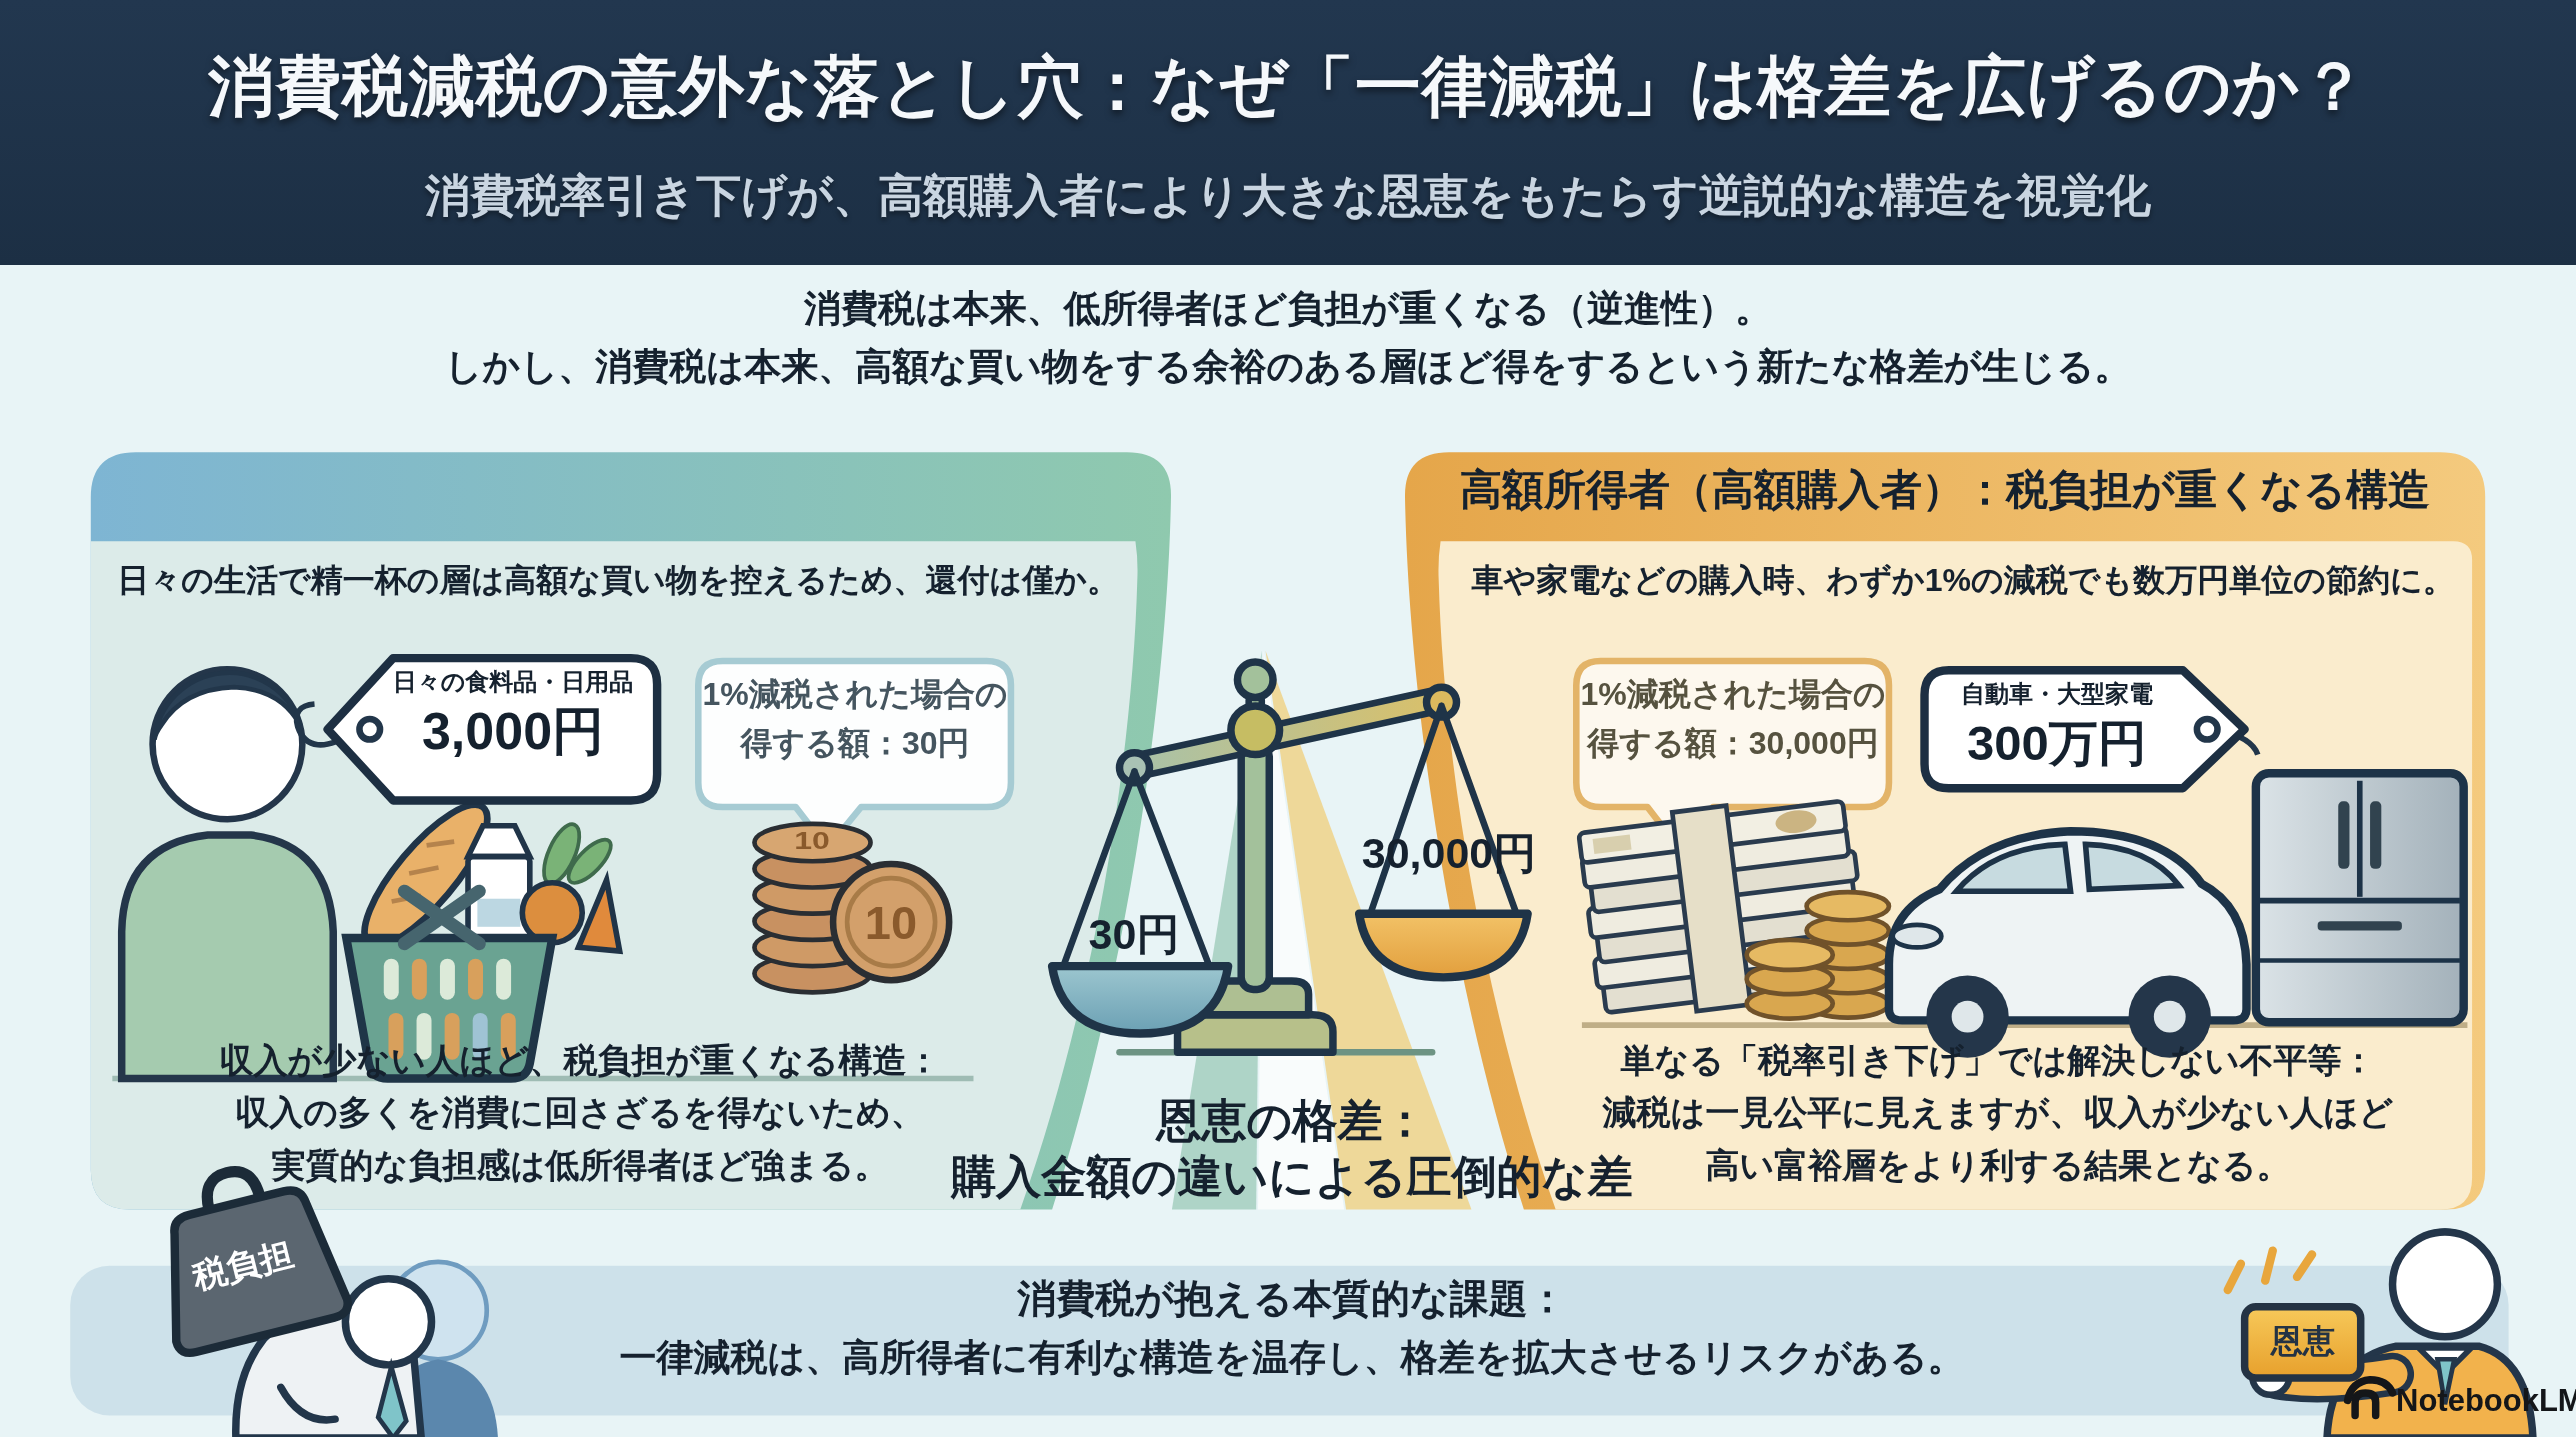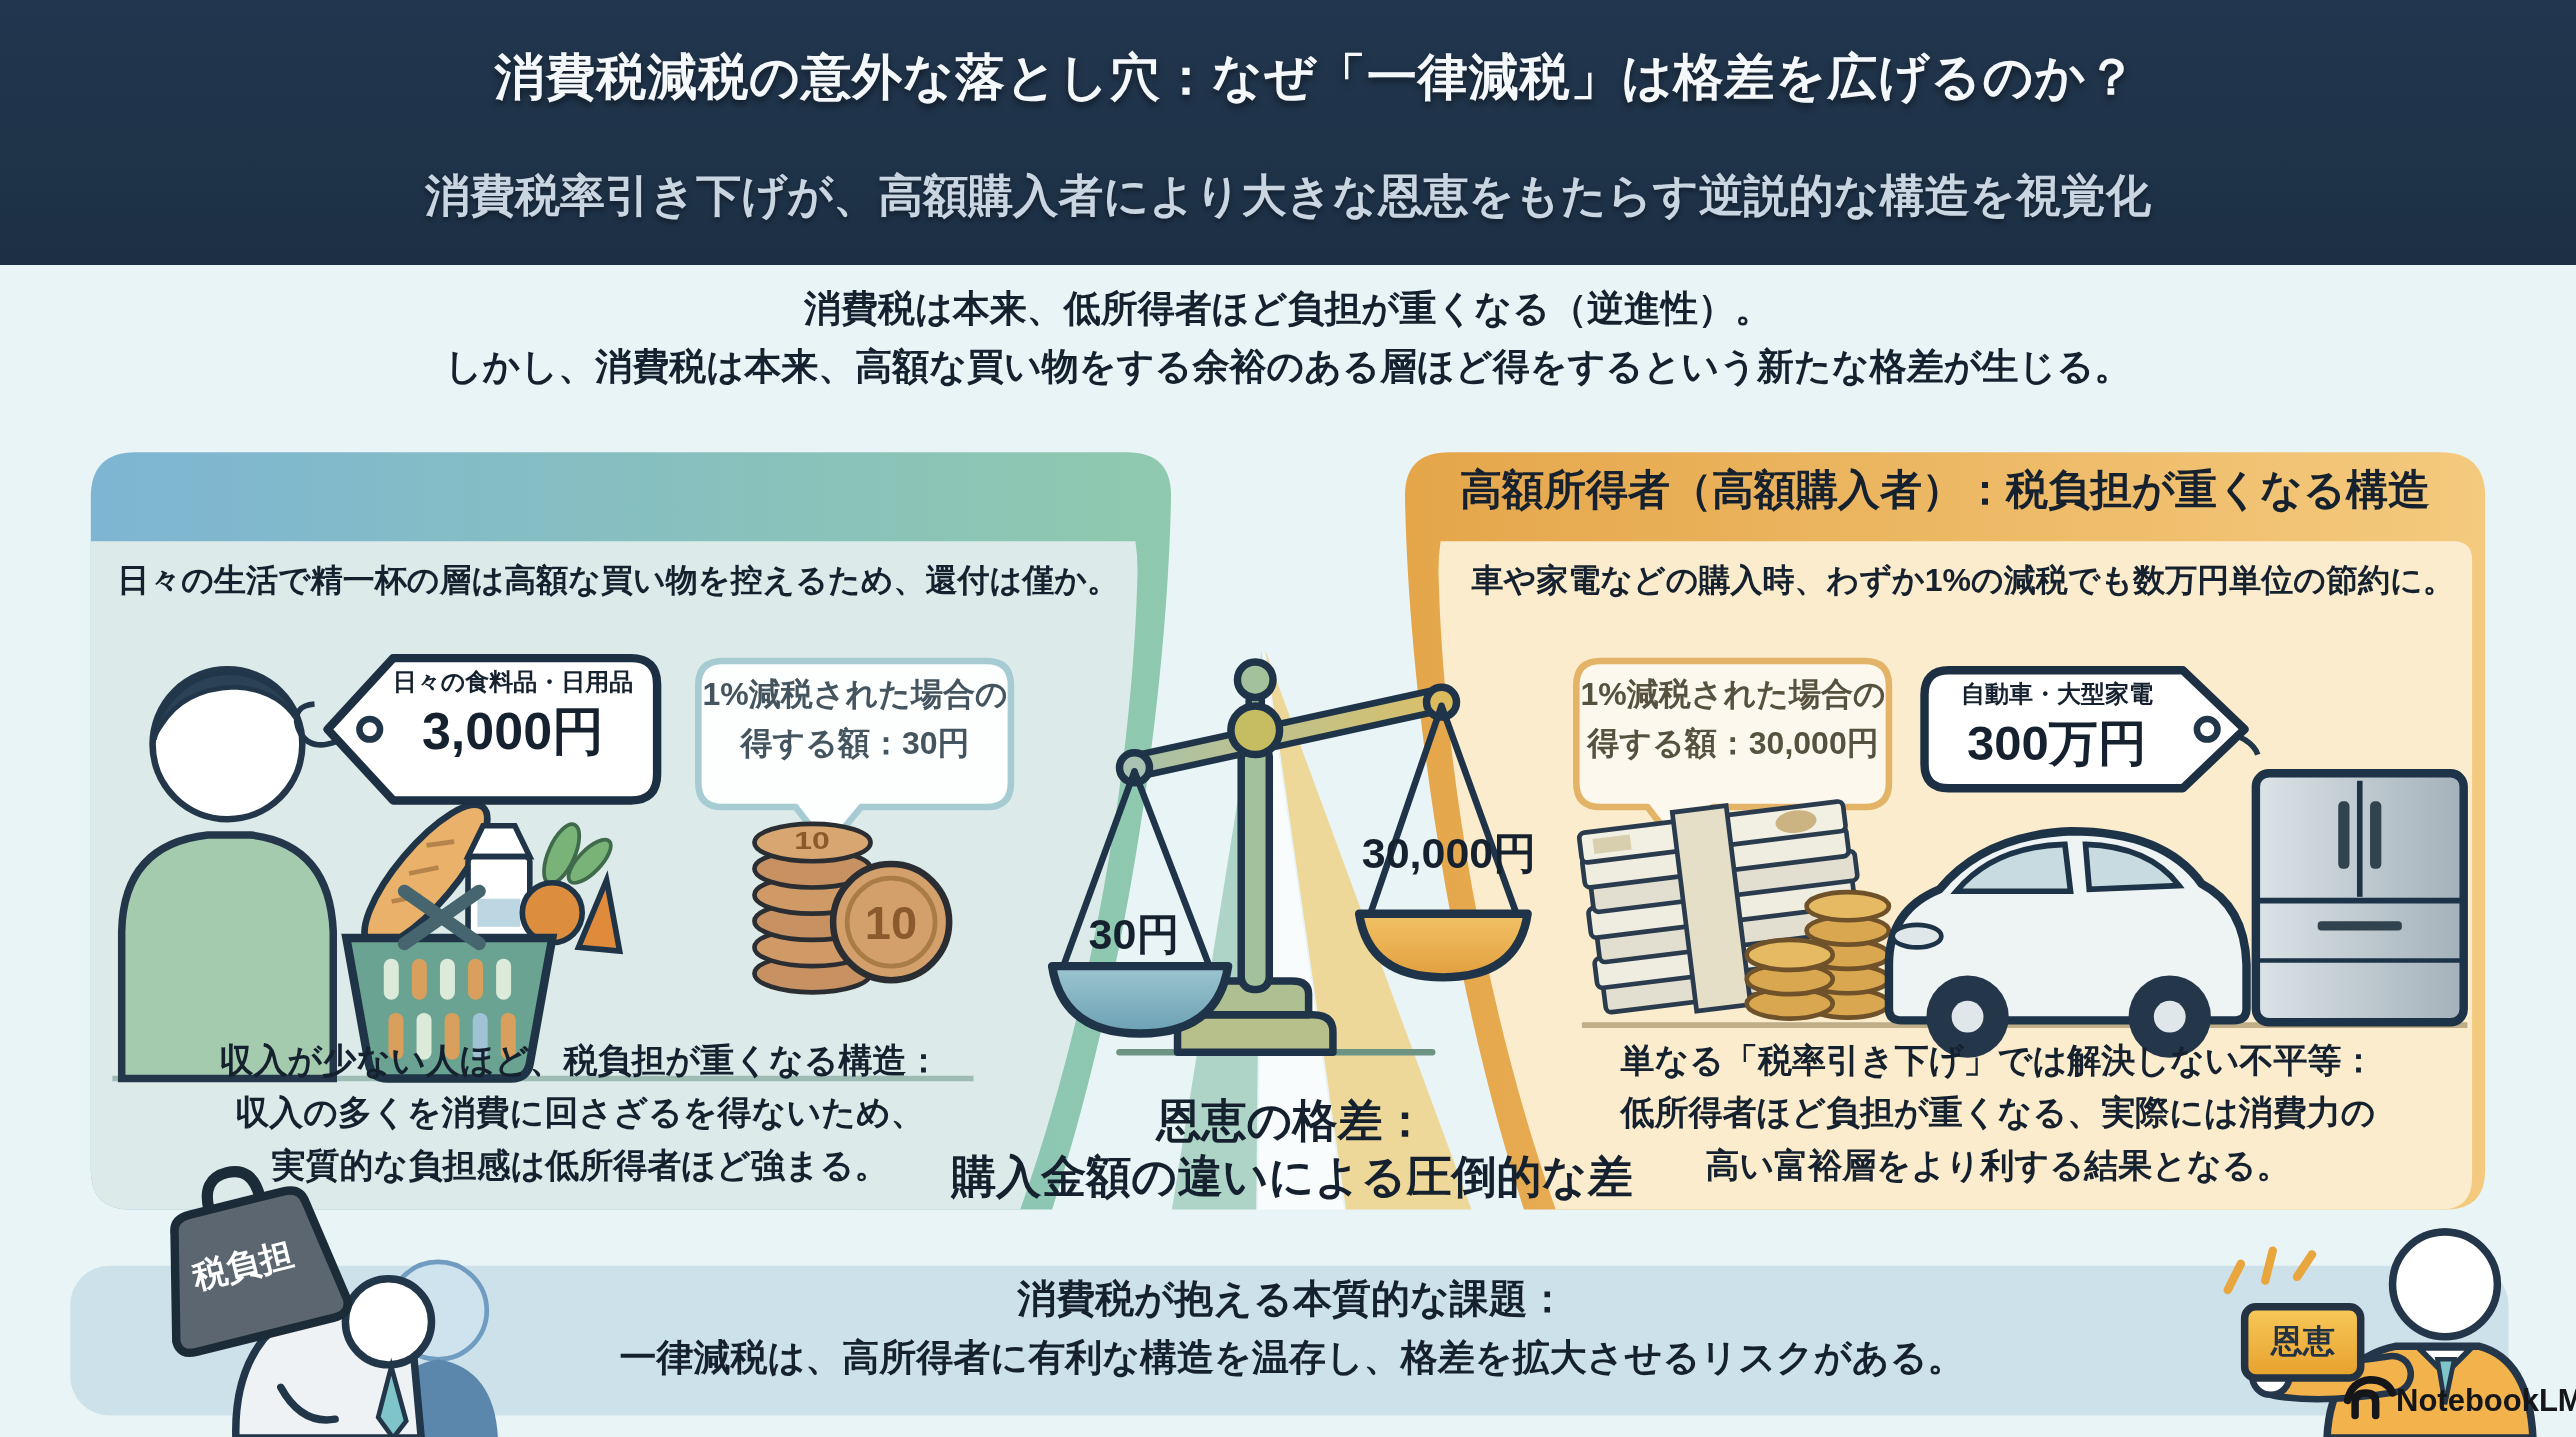--- a/index.html
+++ b/index.html
@@ -9,21 +9,21 @@
     font-family:"Liberation Sans","DejaVu Sans",sans-serif;
   }
   .bgsvg{position:absolute;left:0;top:0;width:2576px;height:1438px;}
   .t{
     position:absolute;transform:translateX(-50%);
     white-space:nowrap;font-weight:800;color:#15212e;line-height:1.15;
   }
   .tc{position:absolute;transform:translate(-50%,-50%);white-space:nowrap;font-weight:800;}
   .hdr{position:absolute;left:0;top:0;width:2576px;height:265px;
     background:linear-gradient(180deg,#22374f 0%,#1c2f44 100%);}
-  .title{font-size:50px;color:#f5f8fb;text-shadow:0 3.7px 7.5px rgba(0,0,0,.5);letter-spacing:0.9px;margin-left:28px;}
+  .title{font-size:66px;color:#f5f8fb;text-shadow:0 3.7px 7.5px rgba(0,0,0,.5);letter-spacing:0.9px;}
   .subtitle{font-size:45px;font-weight:700;color:#c9d5e1;text-shadow:0 2.8px 5.6px rgba(0,0,0,.4);}
   .intro{font-size:37px;}
   .panel-h{font-size:42px;}
   .panel-d{font-size:32px;font-weight:700;}
   .tag-label{font-size:24px;}
   .tag-amount{font-size:52px;}
   .bubble-line{font-size:32px;font-weight:700;color:#45555f;}
   .bubble-line.or{color:#56523f;}
   .pan-label{font-size:43px;}
   .foot{font-size:34px;}
@@ -275,21 +275,21 @@
   <div class="t caption" style="left:1292px;top:1047px;">恩恵の格差：</div>
   <div class="t caption" style="left:1292px;top:1103px;">購入金額の違いによる圧倒的な差</div>
 
   <div class="t panel-h" style="left:1945px;top:466px;">高額所得者（高額購入者）：税負担が重くなる構造</div>
   <div class="t panel-d" style="left:1963px;top:562px;">車や家電などの購入時、わずか1%の減税でも数万円単位の節約に。</div>
   <div class="t bubble-line or" style="left:1733px;top:676px;">1%減税された場合の</div>
   <div class="t bubble-line or" style="left:1733px;top:725px;">得する額：30,000円</div>
   <div class="t tag-label" style="left:2057px;top:680px;">自動車・大型家電</div>
   <div class="t tag-amount" style="left:2057px;top:715px;font-size:49px;">300万円</div>
   <div class="t foot" style="left:1998px;top:1041px;">単なる「税率引き下げ」では解決しない不平等：</div>
-  <div class="t foot" style="left:1998px;top:1093px;">低所得者ほど負担が重くなる、実際には消費力の</div>
+  <div class="t foot" style="left:1998px;top:1093px;">減税は一見公平に見えますが、収入が少ない人ほど</div>
   <div class="t foot" style="left:1998px;top:1146px;">高い富裕層をより利する結果となる。</div>
 
   <div class="t band-line1" style="left:1292px;top:1277px;">消費税が抱える本質的な課題：</div>
   <div class="t band-line2" style="left:1292px;top:1337px;">一律減税は、高所得者に有利な構造を温存し、格差を拡大させるリスクがある。</div>
   <div class="tc weight-label" style="left:243px;top:1266px;transform:translate(-50%,-50%) rotate(-14deg);">税負担</div>
   <div class="tc gift-label" style="left:2303px;top:1342px;">恩恵</div>
 
   <div class="tc coin-num" style="left:812px;top:841px;font-size:32px;transform:translate(-50%,-50%) scale(1,.75);">10</div>
   <div class="tc coin-num" style="left:891px;top:922px;font-size:47px;">10</div>
 

